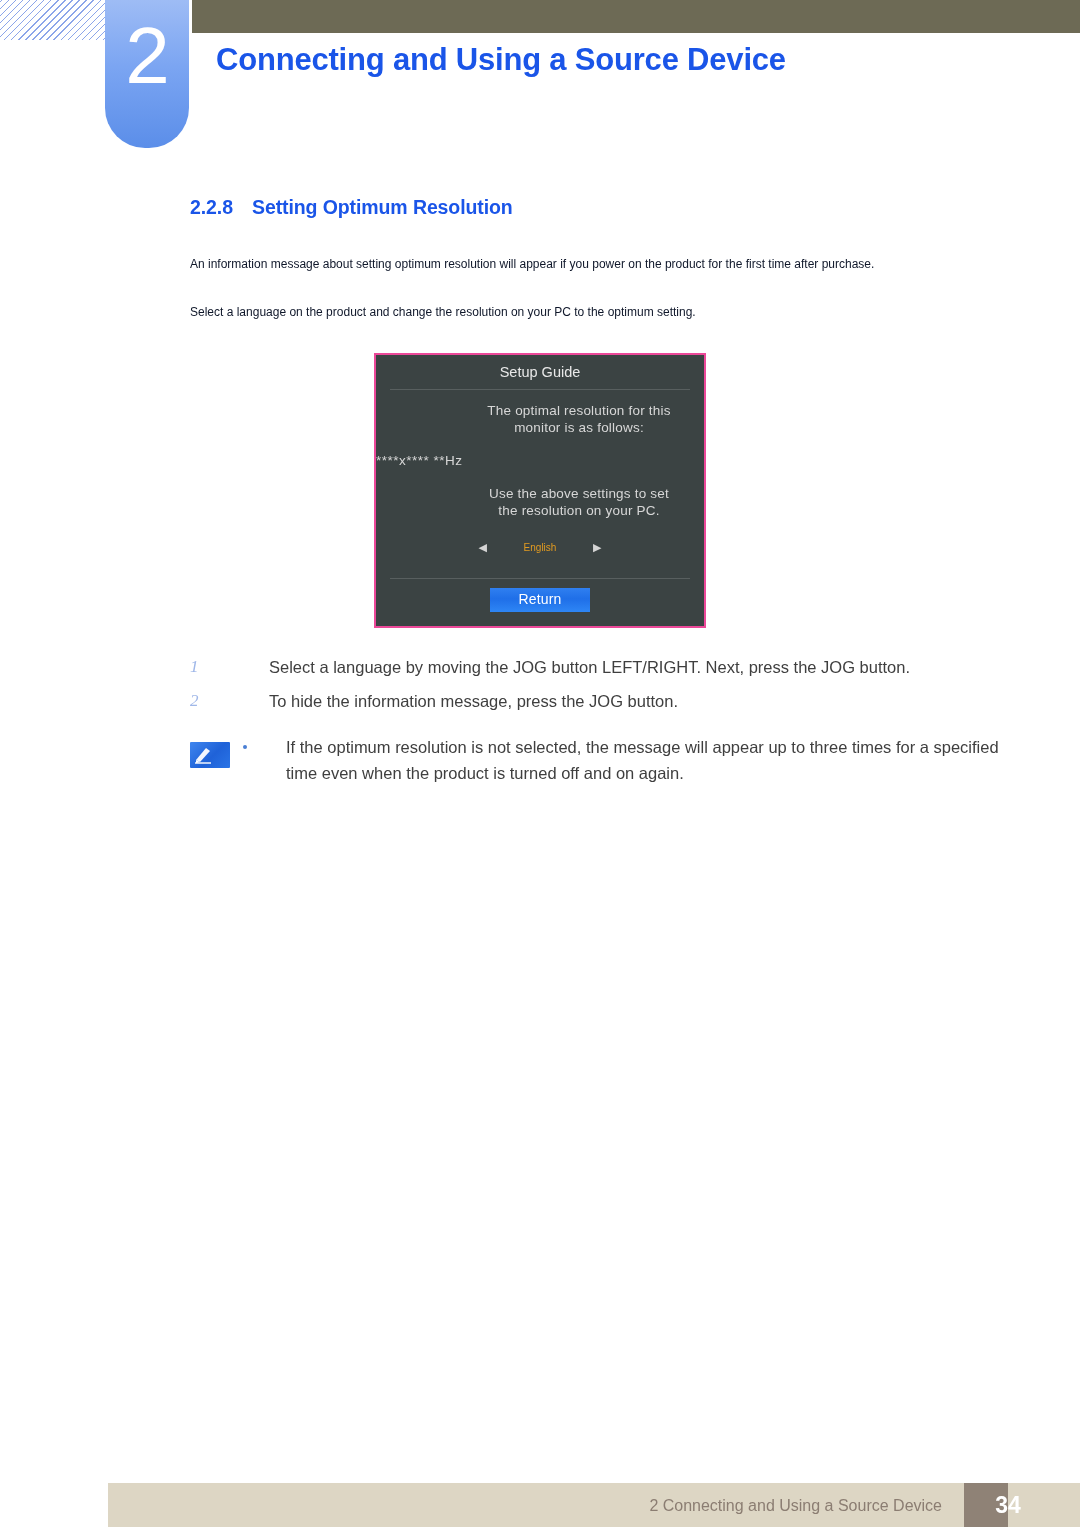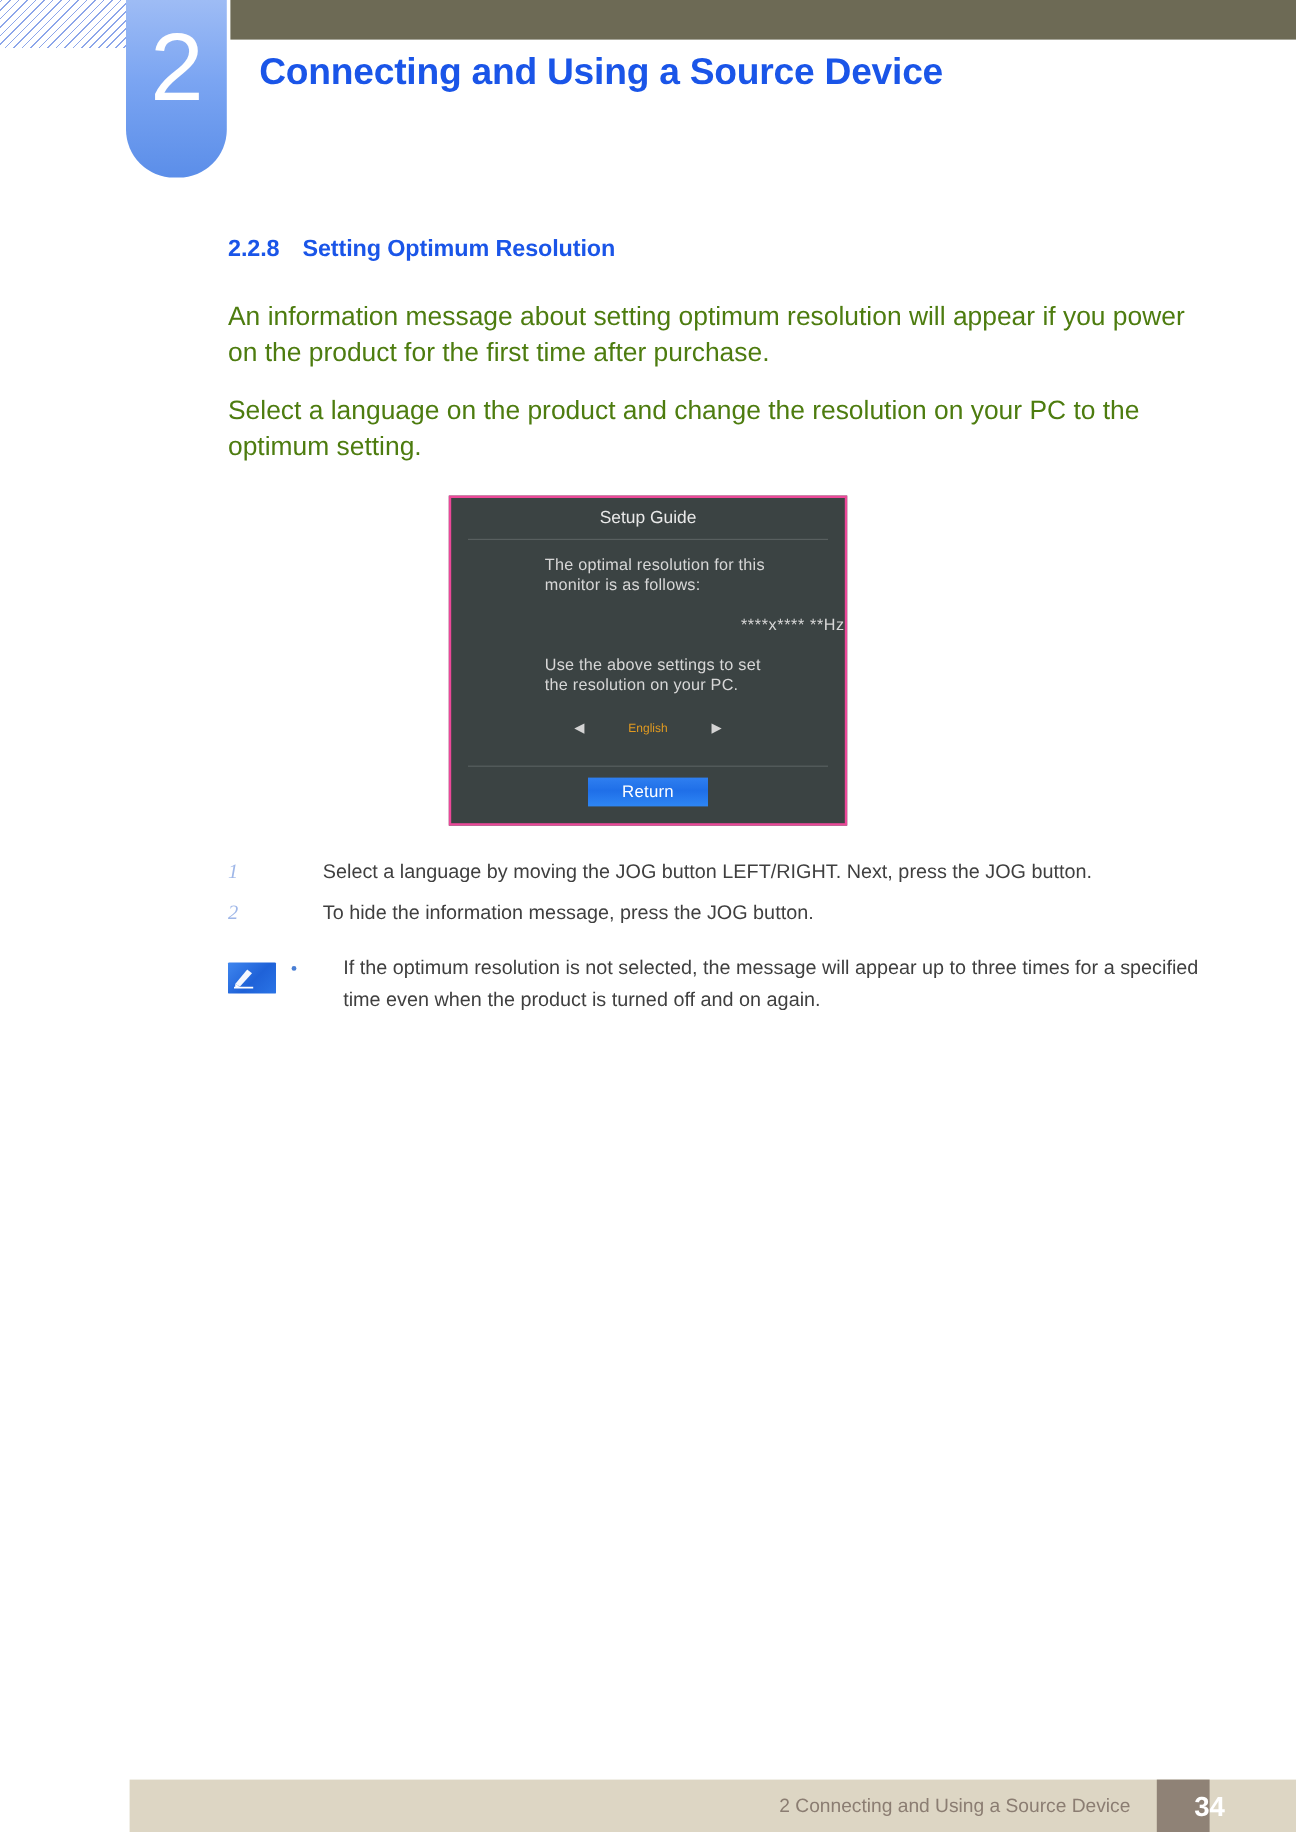--- a/index.html
+++ b/index.html
@@ -92,23 +92,23 @@
     color: #1a55e8;
     letter-spacing: -0.1px;
   }
   .section-heading .sec-num {
     display: inline-block;
     width: 62px;
   }
   .para {
     margin: 0 0 14px 190px;
     width: 815px;
-    font-size: 22px;
+    font-size: 12px;
     line-height: 30px;
-    color: #4d7c0f;
+    color: #0f172a;
   }
   .para.second { margin-top: 18px; margin-bottom: 0; }
 
   
   .osd-wrap {
     margin-top: 26px;
     display: flex;
     justify-content: center;
   }
   .osd {
@@ -133,23 +133,24 @@
   }
   .osd-body {
     padding: 12px 0 10px 0;
   }
   .osd-line {
     margin: 0 0 0 78px;
     color: #d7d7d7;
     font-size: 13.5px;
     line-height: 17px;
     letter-spacing: 0.2px;
+    text-align: center;
   }
   .osd-res {
-    text-align: right;
+    text-align: left;
     margin: 16px 0 16px 0;
     color: #d7d7d7;
     font-size: 13.5px;
     letter-spacing: 0.5px;
   }
   .osd-lang {
     display: flex;
     align-items: center;
     justify-content: center;
     gap: 26px;

